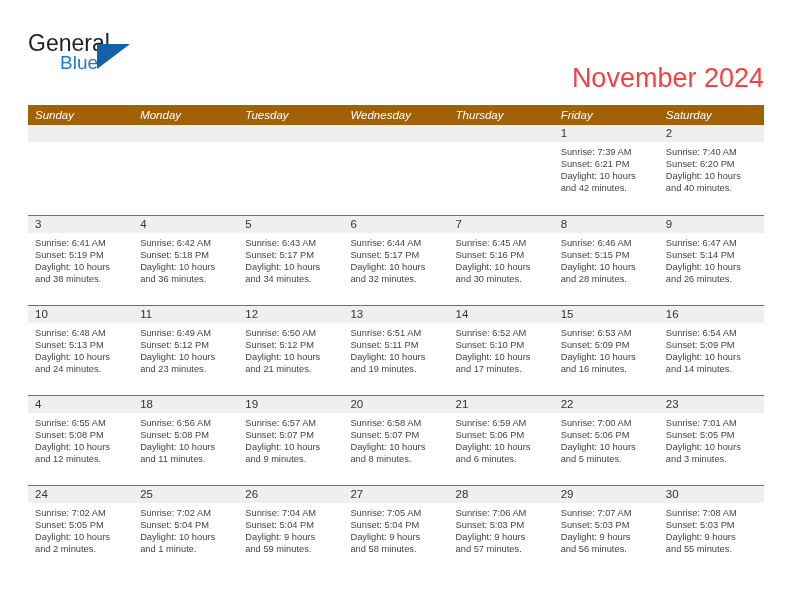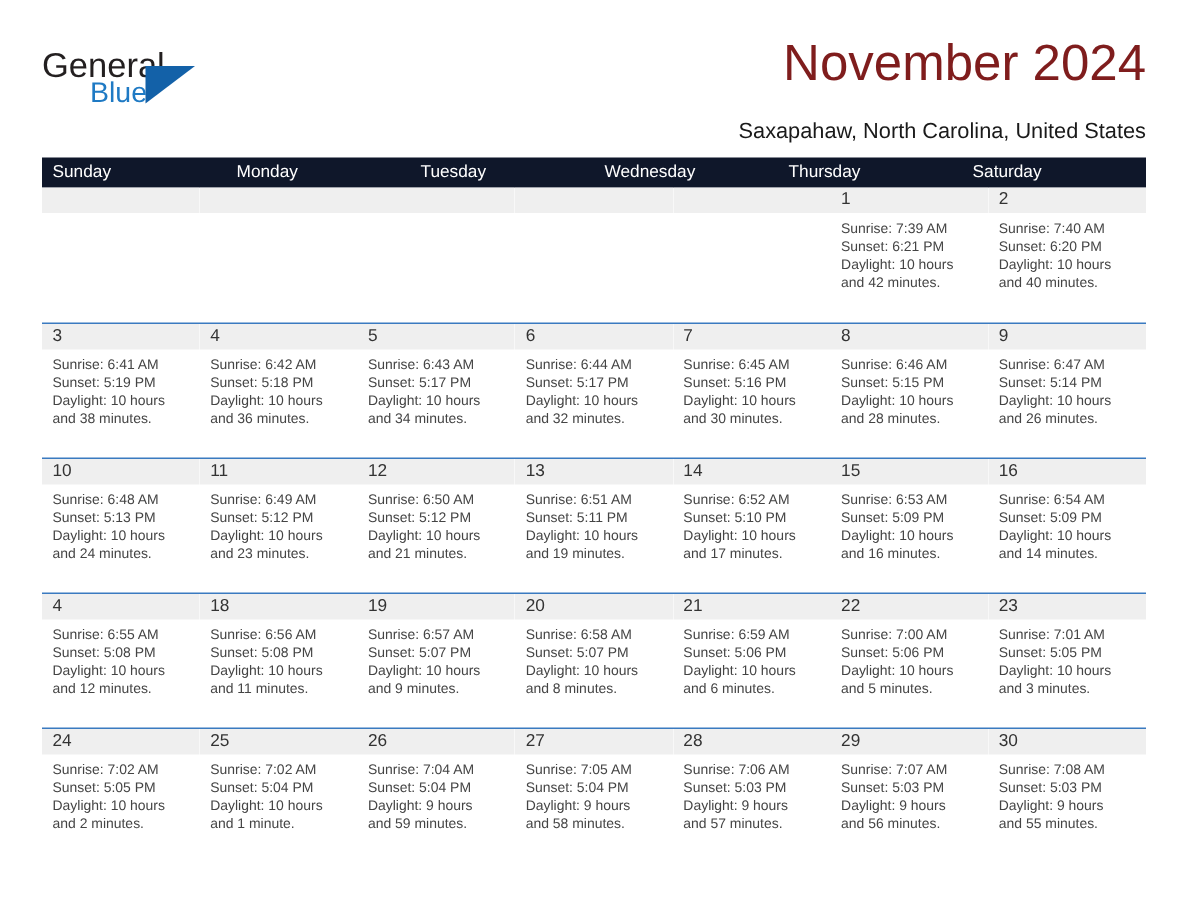--- a/index.html
+++ b/index.html
@@ -63,44 +63,46 @@
     border-bottom: 25px solid transparent;
   }
 
   .titles {
     position: absolute;
     right: 0;
     top: 0;
     text-align: right;
   }
   .cal-title {
-    font-size: 34px;
-    color: #7f1d1d;
+    font-size: 27px;
+    color: #ef4444;
     line-height: 32px;
     white-space: nowrap;
+    margin-top: 36px;
   }
   .cal-sub {
     font-size: 14.5px;
     color: #1a1a1a;
     line-height: 20px;
     margin-top: 20px;
     white-space: nowrap;
   }
 
   
   .cal {
     position: absolute;
     left: 28px;
     top: 105px;
     width: 736px;
   }
   .head-row {
     display: flex;
-    background: #0f172a;
+    background: #a16207;
     height: 20px;
+    font-style: italic;
   }
   .head-cell {
     flex: 1 1 0;
     color: #ffffff;
     font-size: 11.5px;
     line-height: 20px;
     padding-left: 7px;
     box-sizing: border-box;
     white-space: nowrap;
   }
@@ -165,20 +167,21 @@
   </div>
 
   <div class="cal">
 
     <div class="head-row">
       <div class="head-cell">Sunday</div>
       <div class="head-cell">Monday</div>
       <div class="head-cell">Tuesday</div>
       <div class="head-cell">Wednesday</div>
       <div class="head-cell">Thursday</div>
+      <div class="head-cell">Friday</div>
       <div class="head-cell">Saturday</div>
     </div>
 
     <div class="week first">
       <div class="cell empty">
           <div class="datenum"></div>
         </div>
       <div class="cell empty">
           <div class="datenum"></div>
         </div>

